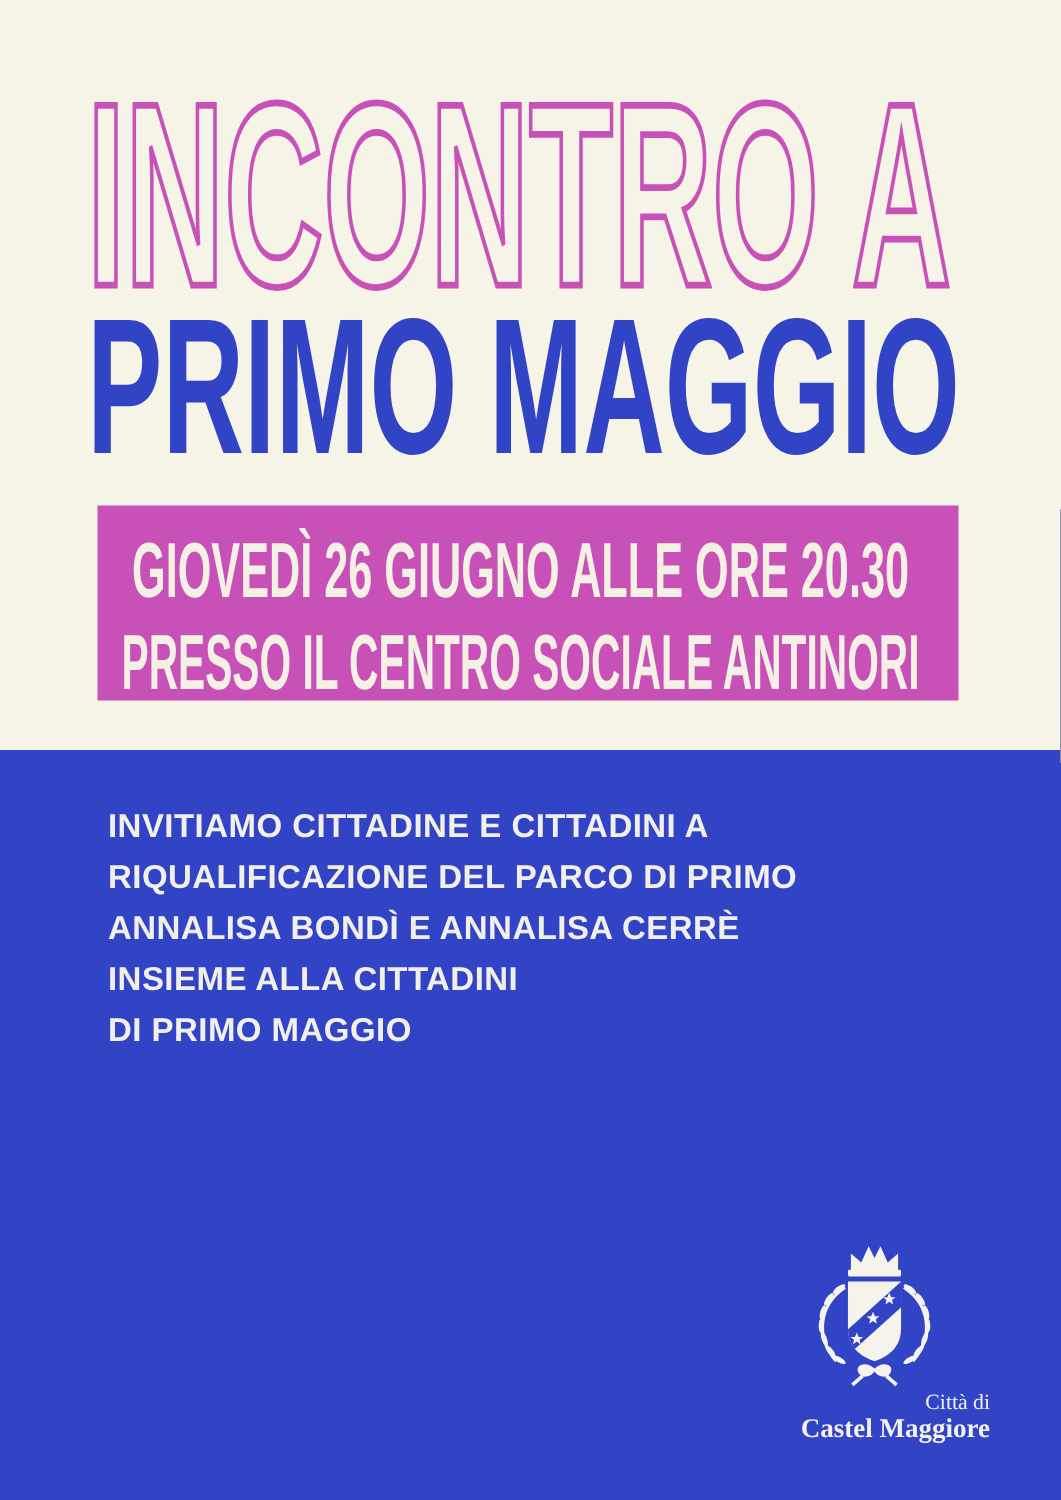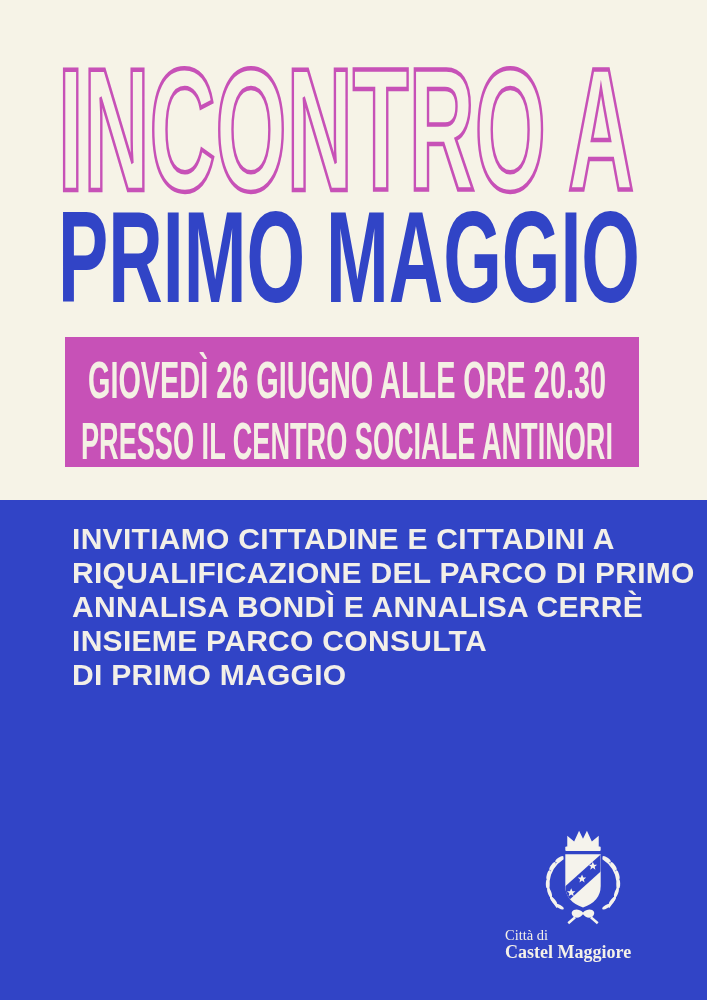--- a/index.html
+++ b/index.html
@@ -29,37 +29,37 @@
   }
   .event-banner {
     position: absolute;
     left: 65px; top: 337px;
     width: 574px; height: 130px;
     background: #C751B7;
   }
   .event-banner svg { overflow: visible; display: block; }
   .invitation-text {
     position: absolute;
-    left: 72px; top: 522px;
+    left: 72px; top: 534px;
     width: 580px;
     color: #F2EFE8;
-    font-size: 30px;
+    font-size: 22px;
     font-weight: bold;
     letter-spacing: 0.3px;
   }
   .invitation-text .body-line {
     height: 34px;
     line-height: 34px;
     white-space: nowrap;
   }
   .city-logo {
     position: absolute;
     left: 505px; top: 826px;
     width: 155px;
-    text-align: left;
+    text-align: right;
     color: #F4F1E8;
   }
   .city-logo svg { display: block; margin: 0 auto; }
   .crest-caption-1 {
     font-family: "Liberation Serif", serif;
     font-size: 14.5px;
     line-height: 15px;
     margin-top: 2px;
   }
   .crest-caption-2 {
@@ -85,21 +85,21 @@
     <svg width="565" height="130">
       <text x="282" y="61" text-anchor="middle" font-size="52" textLength="518" lengthAdjust="spacingAndGlyphs" fill="#F4F0E4">GIOVEDÌ 26 GIUGNO ALLE ORE 20.30</text>
       <text x="282" y="122" text-anchor="middle" font-size="52" textLength="532" lengthAdjust="spacingAndGlyphs" fill="#F4F0E4">PRESSO IL CENTRO SOCIALE ANTINORI</text>
     </svg>
   </div>
 
   <div class="invitation-text">
     <div class="body-line">INVITIAMO CITTADINE E CITTADINI A</div>
     <div class="body-line">RIQUALIFICAZIONE DEL PARCO DI PRIMO</div>
     <div class="body-line">ANNALISA BONDÌ E ANNALISA CERRÈ</div>
-    <div class="body-line">INSIEME PARCO CONSULTA</div>
+    <div class="body-line">INSIEME ALLA CITTADINI</div>
     <div class="body-line">DI PRIMO MAGGIO</div>
   </div>
 
   <div class="city-logo">
     <svg width="118" height="100" viewBox="0 0 120 100">
       <g fill="#F5F3EC">
 
         <path d="M44,22 L44,9 L51,15 L56,4 L60,12 L64,4 L69,15 L76,9 L76,22 Z"></path>
         <rect x="42" y="20" width="36" height="4.5" rx="1"></rect>
 

